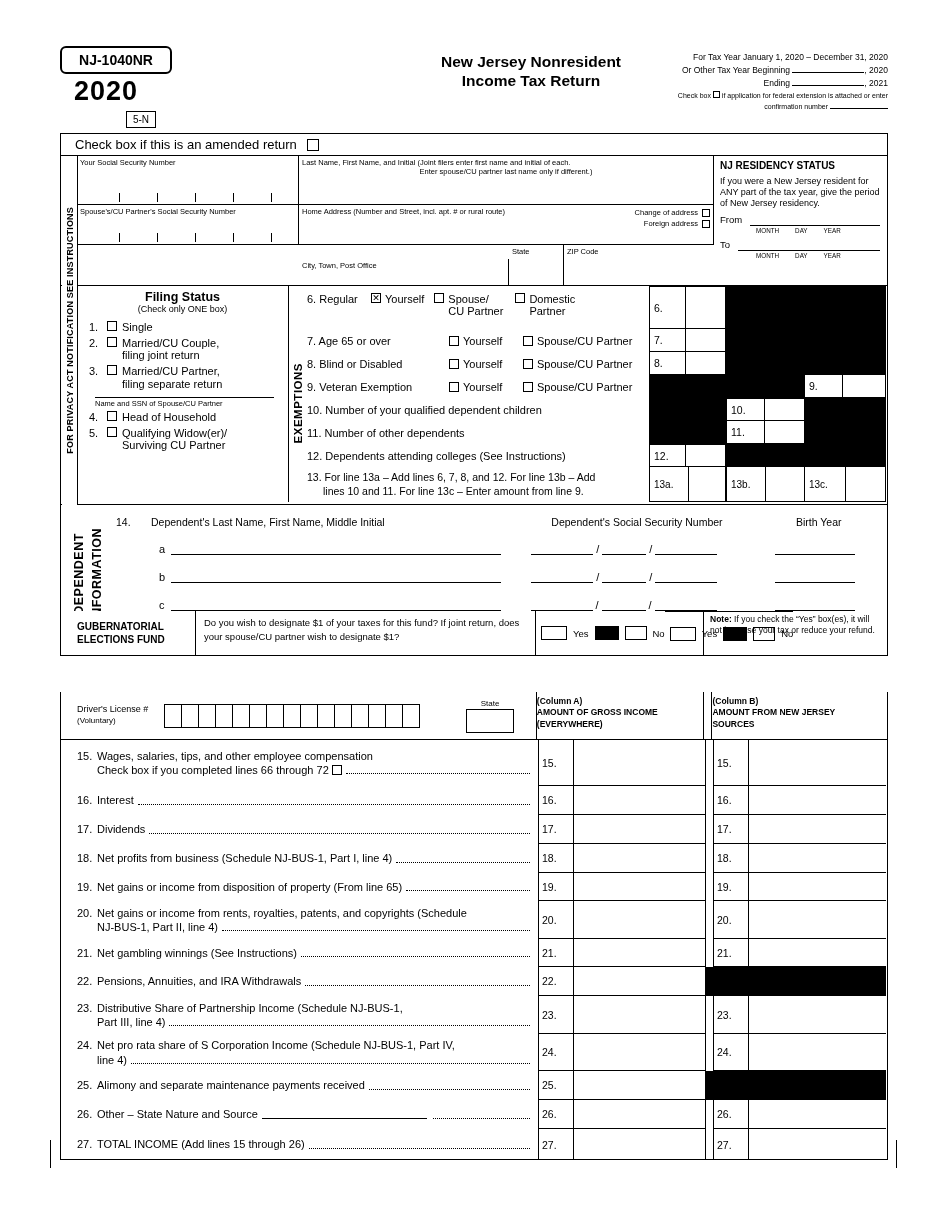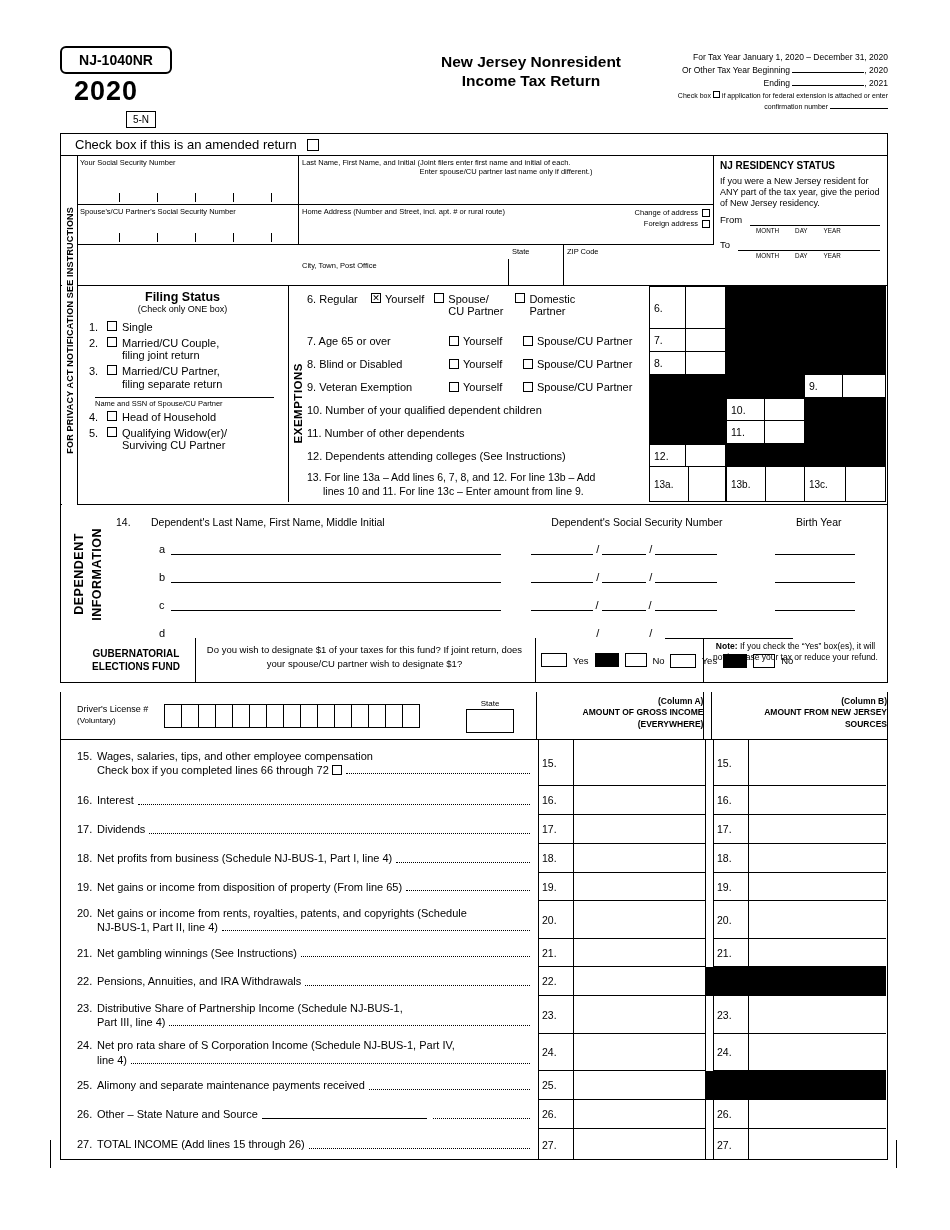--- a/index.html
+++ b/index.html
@@ -83,21 +83,21 @@
   .dep-rows { }
   .dep-row { display:flex; align-items:flex-end; height:28px; padding-left:98px; font-size:11px; }
   .uline { border-bottom:1.2px solid #000; height:2px; display:inline-block; }
   .dep-name { width:330px; margin-left:6px; }
   .dep-ssn { margin-left:30px; display:flex; align-items:flex-end; }
   .dep-ssn .seg1 { width:62px; } .dep-ssn .seg2 { width:44px; } .dep-ssn .seg3 { width:62px; }
   .dep-ssn .sl { margin:0 3px; font-size:11px; line-height:0.9; }
   .dep-birth { width:80px; margin-left:58px; }
 
   
-  .gub { top:638px; height:45px; display:flex;text-align:center; }
+  .gub { top:611px; height:45px; display:flex; }
   .gub-title { width:135px; border-right:1px solid #000; display:flex; flex-direction:column; justify-content:center; padding-left:16px; font-size:10px; font-weight:bold; line-height:1.3; }
   .gub-q { width:340px; border-right:1px solid #000; padding:5px 10px 0 8px; font-size:9.5px; line-height:1.45; }
   .gub-yn { width:168px; border-right:1px solid #000; display:flex; flex-direction:row; }
   .gub-yn-row { flex:1; display:flex; align-items:center; gap:6px; padding-left:5px; }
   .gub-yn-row + .gub-yn-row { border-top:1px solid #000; }
   .yn-box { width:26px; height:14px; border:1px solid #000; }
   .yn-box2 { width:22px; height:14px; border:1px solid #000; }
   .yn-black { width:24px; height:14px; background:#000; }
   .yn-lab { font-size:9.5px; }
   .gub-note { flex:1; padding:3px 6px; font-size:8.5px; line-height:1.3; }
@@ -105,21 +105,21 @@
   
   .lic { top:692px; height:48px; display:flex; }
   .lic-left { width:477px; border-right:1.5px solid #000; display:flex; align-items:center; padding-left:16px; }
   .lic-lab1 { font-size:9px; } .lic-lab2 { font-size:8px; }
   .lic-labels { width:88px; line-height:1.3; }
   .lic-boxes { display:flex; }
   .lic-box { width:18px; height:24px; border:1px solid #000; margin-left:-1px; }
   .lic-state { margin-left:46px; width:48px; text-align:center; }
   .lic-state-label { font-size:8px; margin-bottom:1px; }
   .lic-state-box { width:48px; height:24px; border:1px solid #000; }
-  .colhead { text-align:right; font-size:8.5px; font-weight:bold; line-height:1.35; padding-top:4px; }
+  .colhead { text-align:left; font-size:8.5px; font-weight:bold; line-height:1.35; padding-top:4px; }
   .colA { width:168px; border-right:1.5px solid #000; }
   .col-gap { width:7px; }
   .colB { width:176px; border-left:1.5px solid #000; }
 
   
   .income { top:740px; height:420px; overflow:hidden; }
   .inc-row { display:flex; width:100%; }
   .inc-desc { flex:0 0 477px; padding:2px 4px 2px 16px; display:flex; flex-direction:column; justify-content:center; font-size:11px; line-height:1.3; }
   .inc-l { display:flex; align-items:flex-end; }
   .inc-n { display:inline-block; min-width:20px; }

